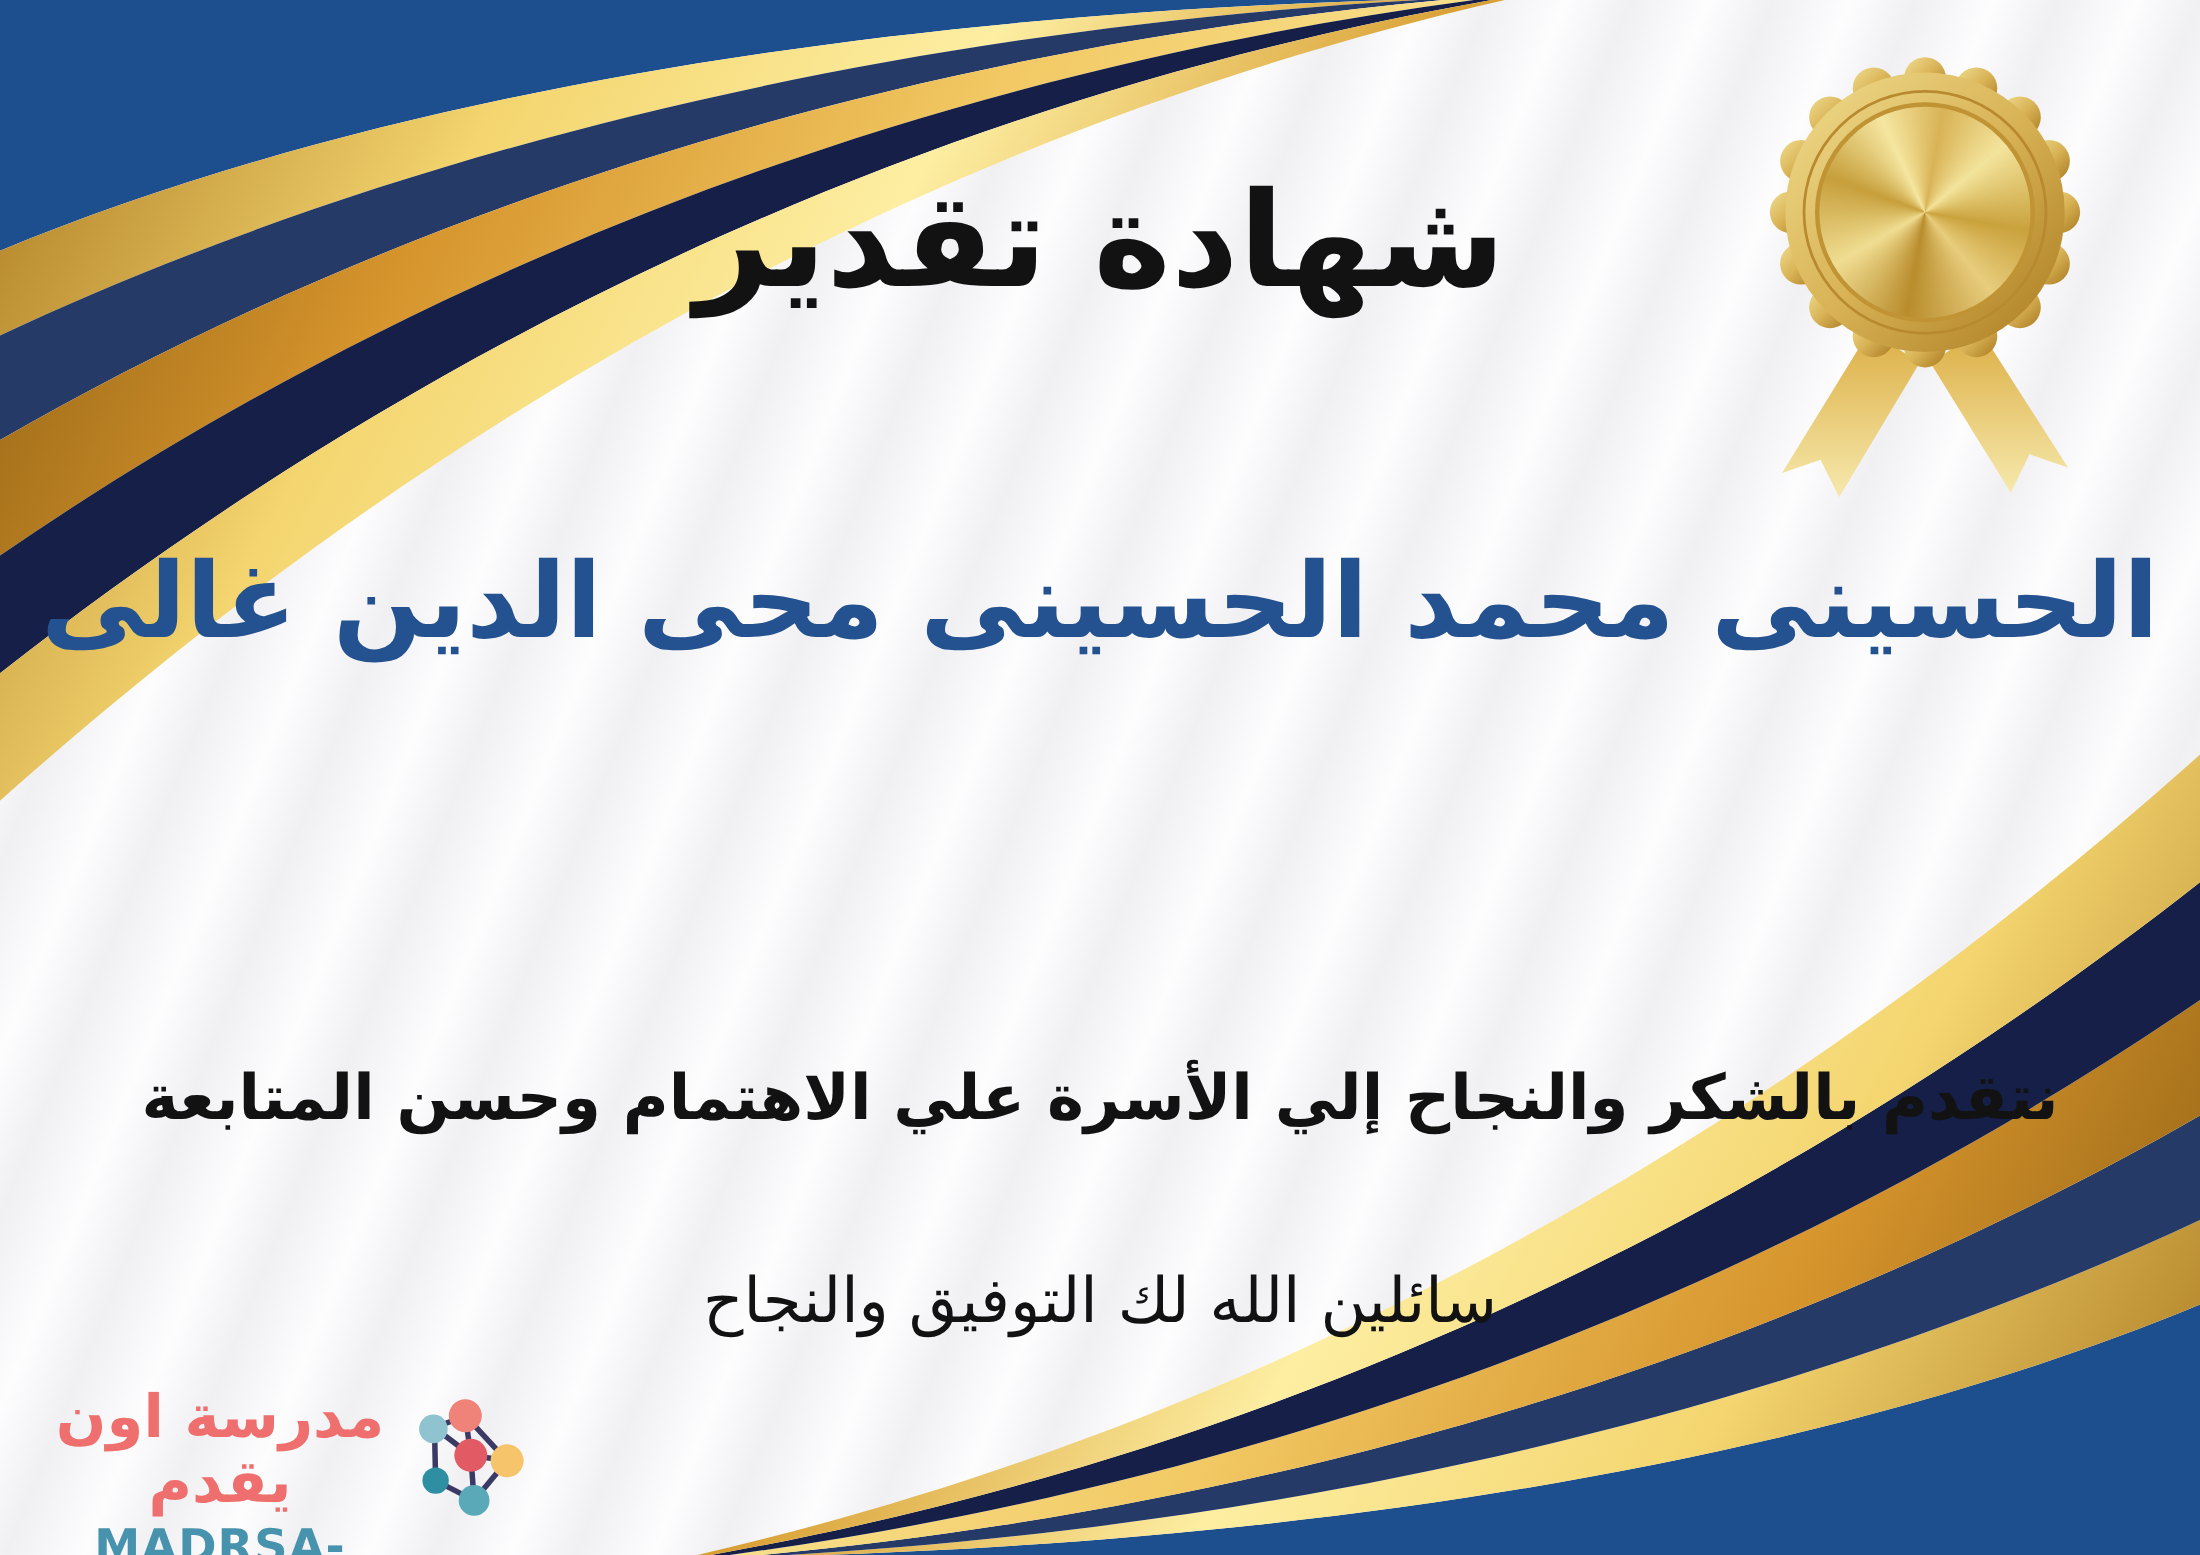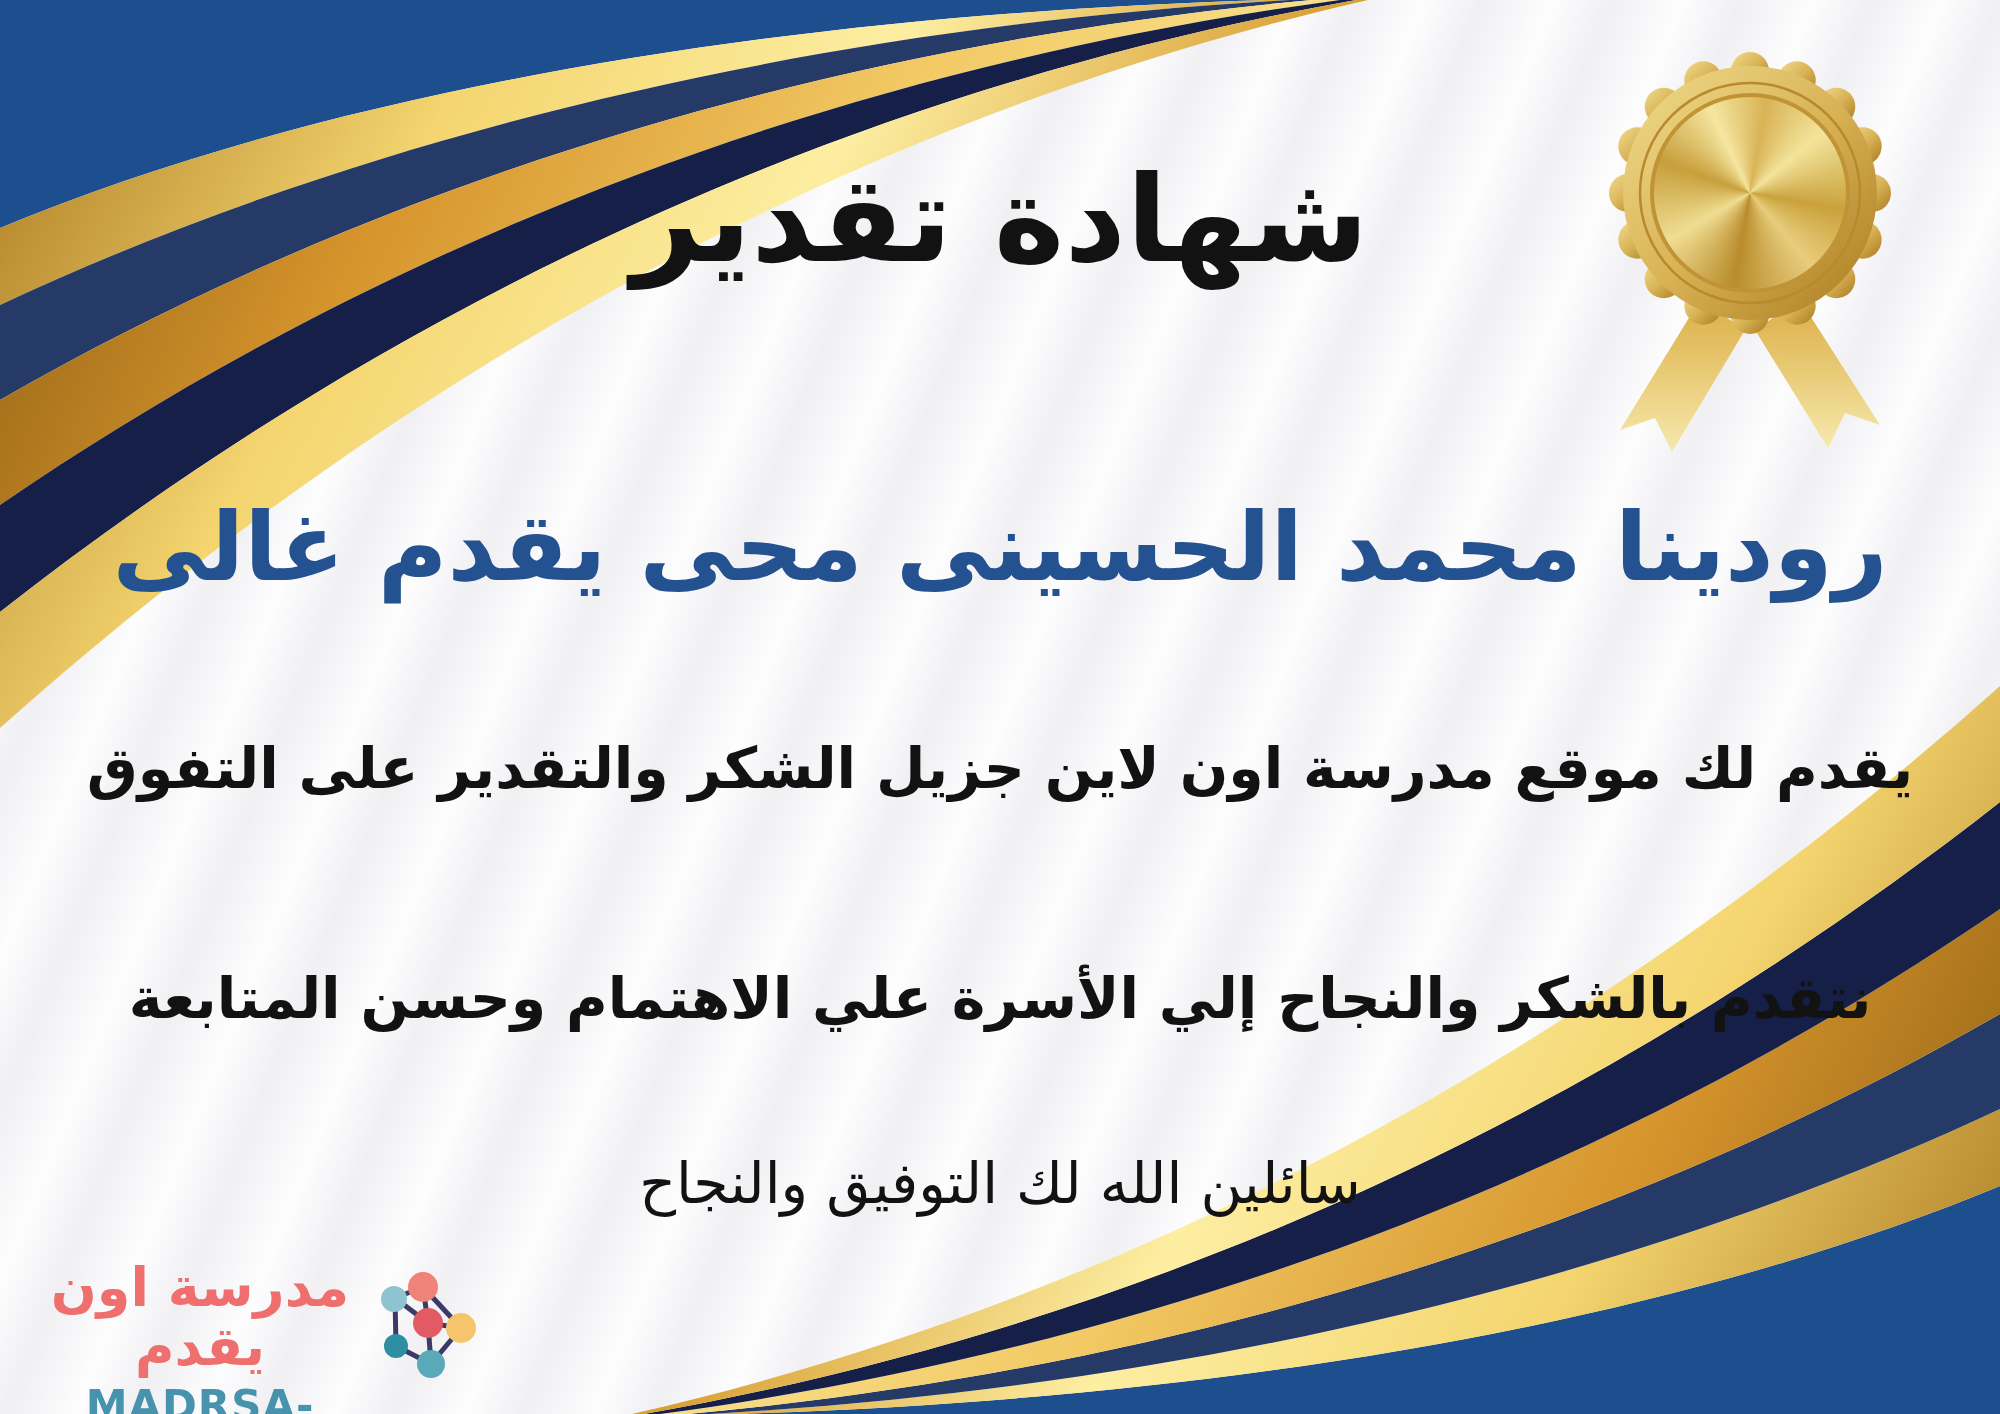--- a/index.html
+++ b/index.html
@@ -118,23 +118,22 @@
         <circle cx="461" cy="1328" r="15" fill="#f5c46b"></circle>
         <circle cx="396" cy="1346" r="12" fill="#2e8fa3"></circle>
         <circle cx="431" cy="1364" r="14" fill="#59a9b8"></circle>
       </g>
     </g>
   </svg>
 
   <div class="medal-disc"></div>
 
   <div class="txt title">شهادة تقدير</div>
-  <div class="txt name">رودينا محمد الحسينى محى يقدم غالى</div>
+  <div class="txt name">الحسينى محمد الحسينى محى الدين غالى</div>
 
-  <div class="txt body-line line1">يقدم لك موقع مدرسة اون لاين جزيل الشكر  والتقدير على التفوق</div>
 
 
   <div class="txt body-line line3">نتقدم  بالشكر والنجاح إلي الأسرة علي الاهتمام وحسن المتابعة</div>
 
   <div class="txt closing">سائلين الله لك التوفيق  والنجاح</div>
 
   <div class="logo-text">
     <div class="logo-ar">مدرسة اون يقدم</div>
     <div class="logo-en">MADRSA-ONLINE.COM</div>
   </div>

